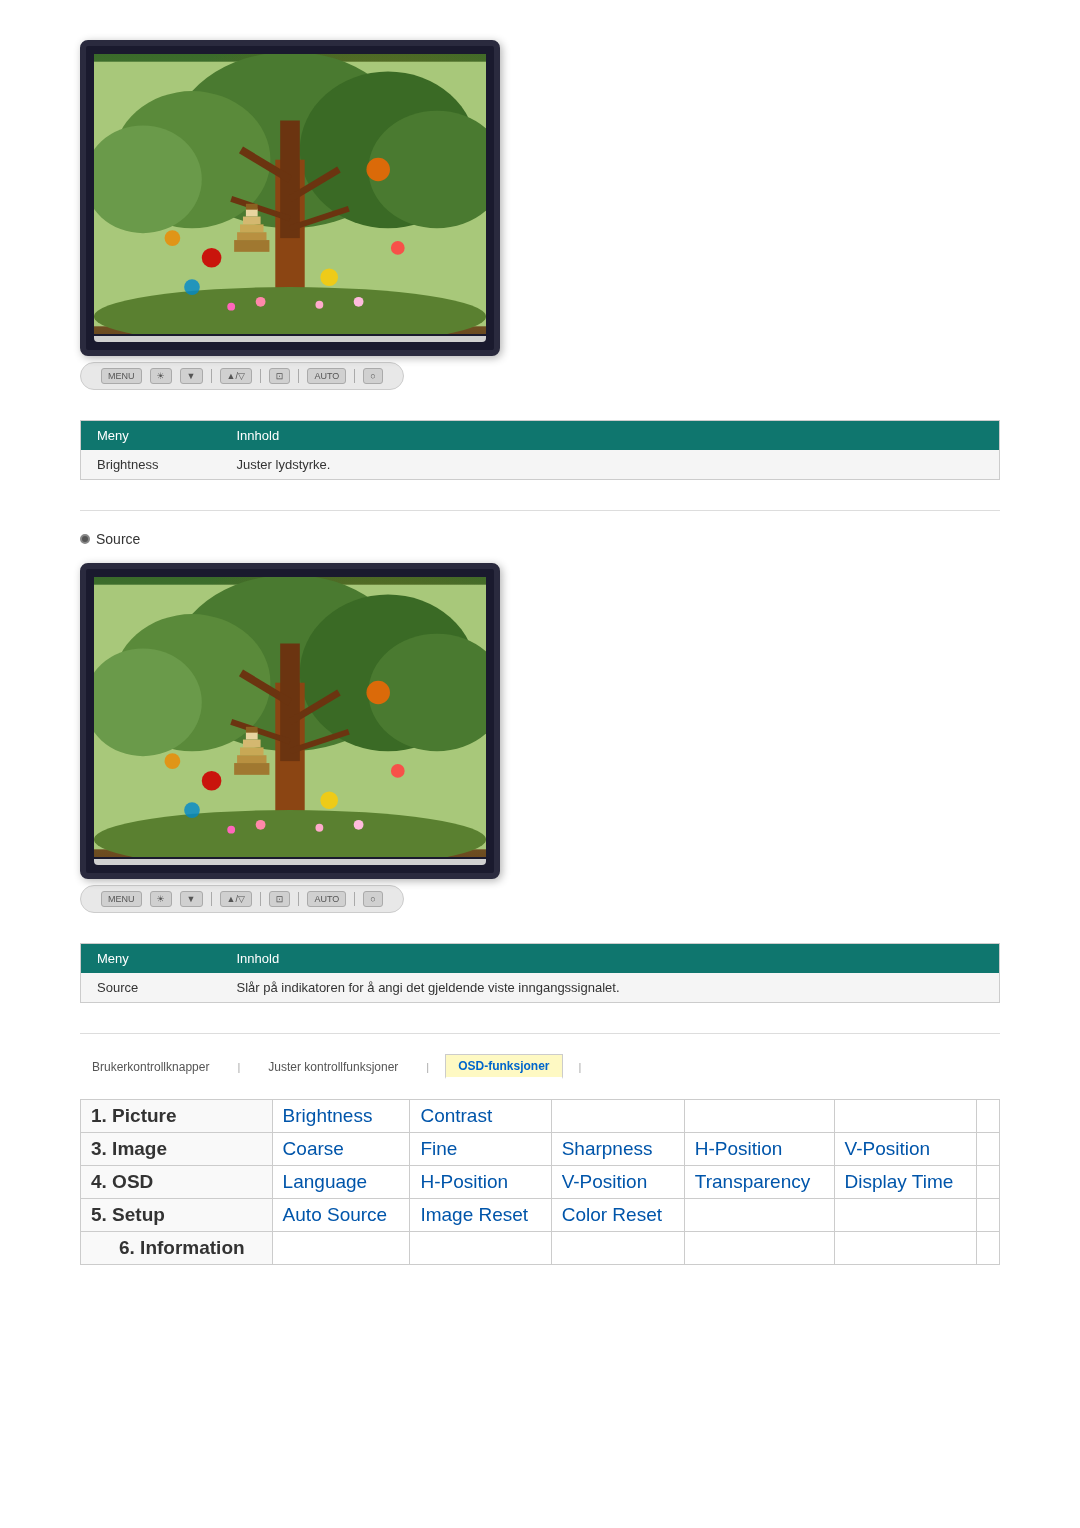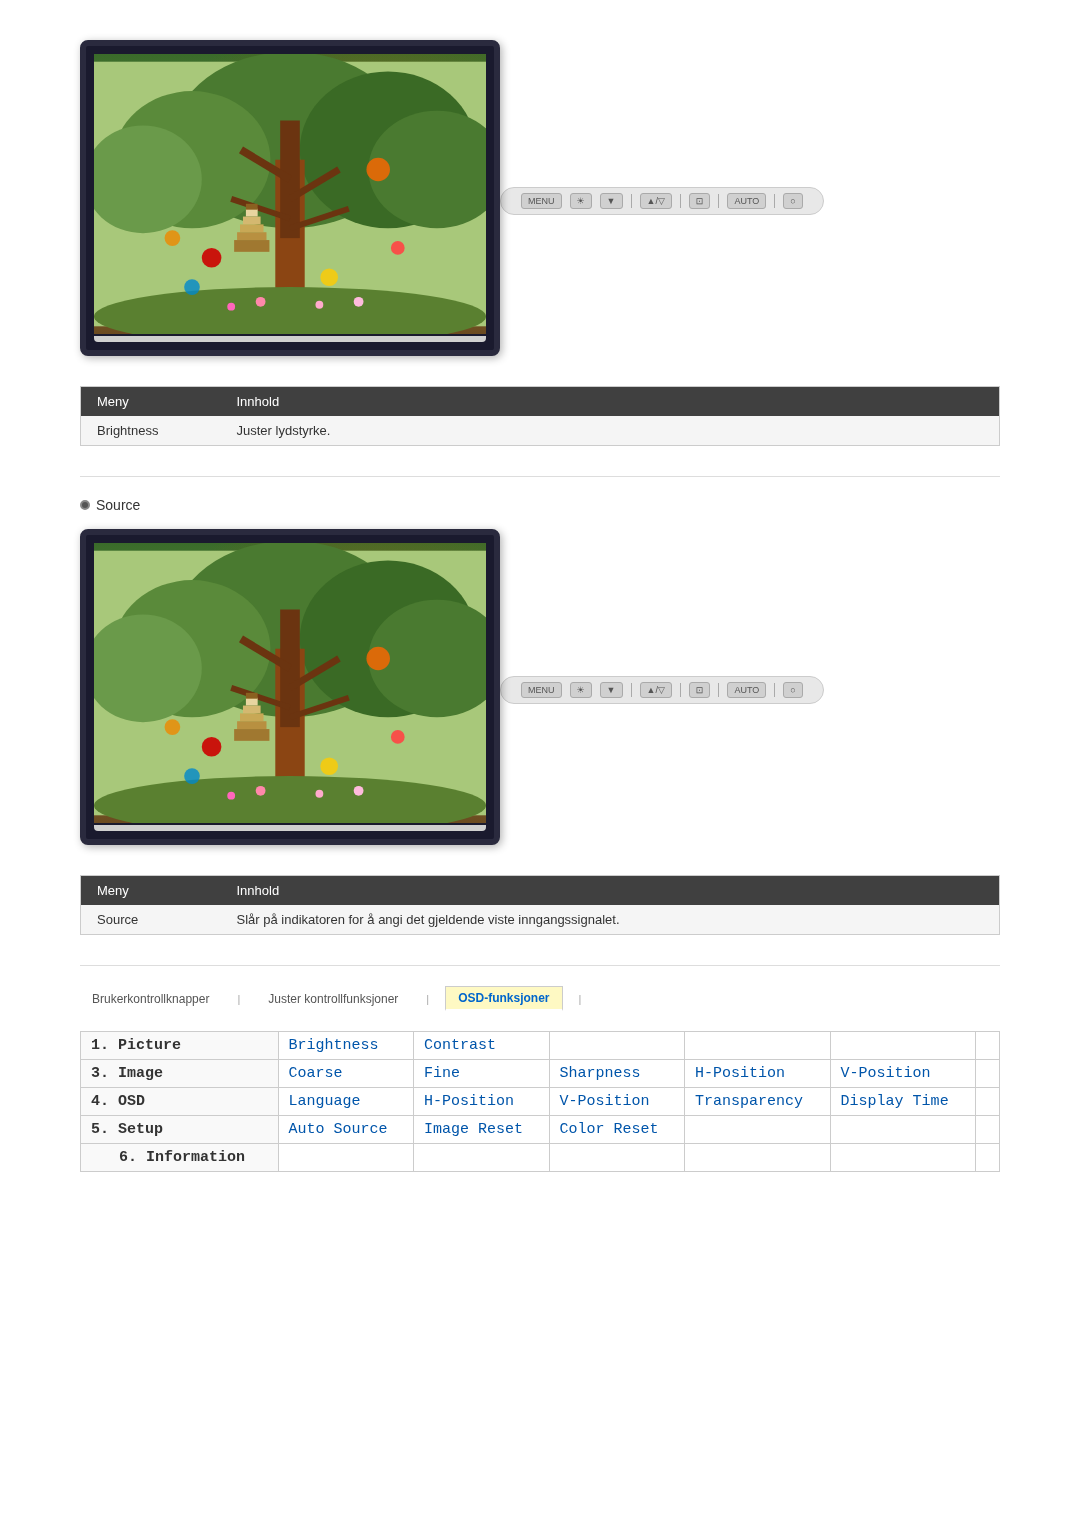--- a/index.html
+++ b/index.html
@@ -11,22 +11,22 @@
       width: 1080px;
       min-height: 1528px;
     }
     .page-wrapper {
       padding: 40px 80px;
     }
 
     
     .monitor-container {
       display: flex;
-      flex-direction: row;
-      align-items: center;
+      flex-direction: column;
+      align-items: flex-start;
       margin-bottom: 30px;
     }
     .monitor-frame {
       background: #1a1a2e;
       border: 6px solid #2a2a3e;
       border-radius: 8px;
       padding: 8px;
       width: 420px;
       position: relative;
       box-shadow: 2px 2px 8px rgba(0,0,0,0.3);
@@ -80,21 +80,21 @@
     }
 
     
     .info-table {
       width: 100%;
       border-collapse: collapse;
       margin-bottom: 30px;
       border: 1px solid #ccc;
     }
     .info-table th {
-      background: #404040;
+      background: #0f766e;
       color: #fff;
       padding: 7px 16px;
       text-align: left;
       font-weight: normal;
       font-size: 13px;
     }
     .info-table td {
       padding: 7px 16px;
       background: #f5f5f5;
       font-size: 13px;
@@ -156,22 +156,21 @@
 
     
     .osd-table {
       width: 100%;
       border-collapse: collapse;
       margin-top: 20px;
     }
     .osd-table td {
       padding: 5px 10px;
       vertical-align: top;
-      font-size: 15px;
-      font-family: Liberation Mono, monospace;
+      font-size: 19px;
     }
     .osd-table .row-header {
       font-weight: bold;
       color: #333;
       white-space: nowrap;
       border: 1px solid #ccc;
       padding: 5px 10px;
       background: #f9f9f9;
     }
     .osd-table .row-cell {

